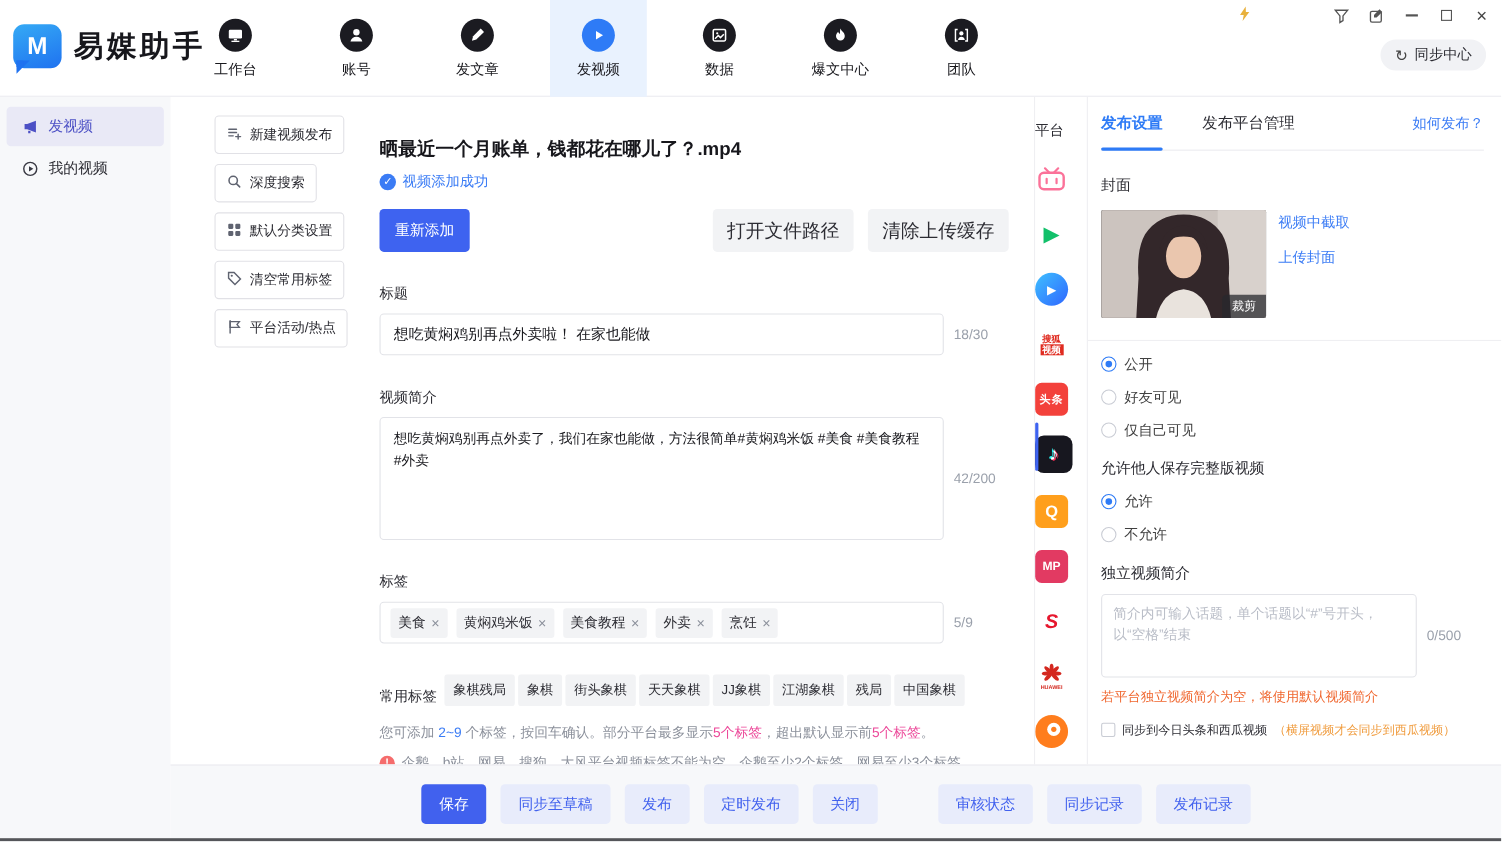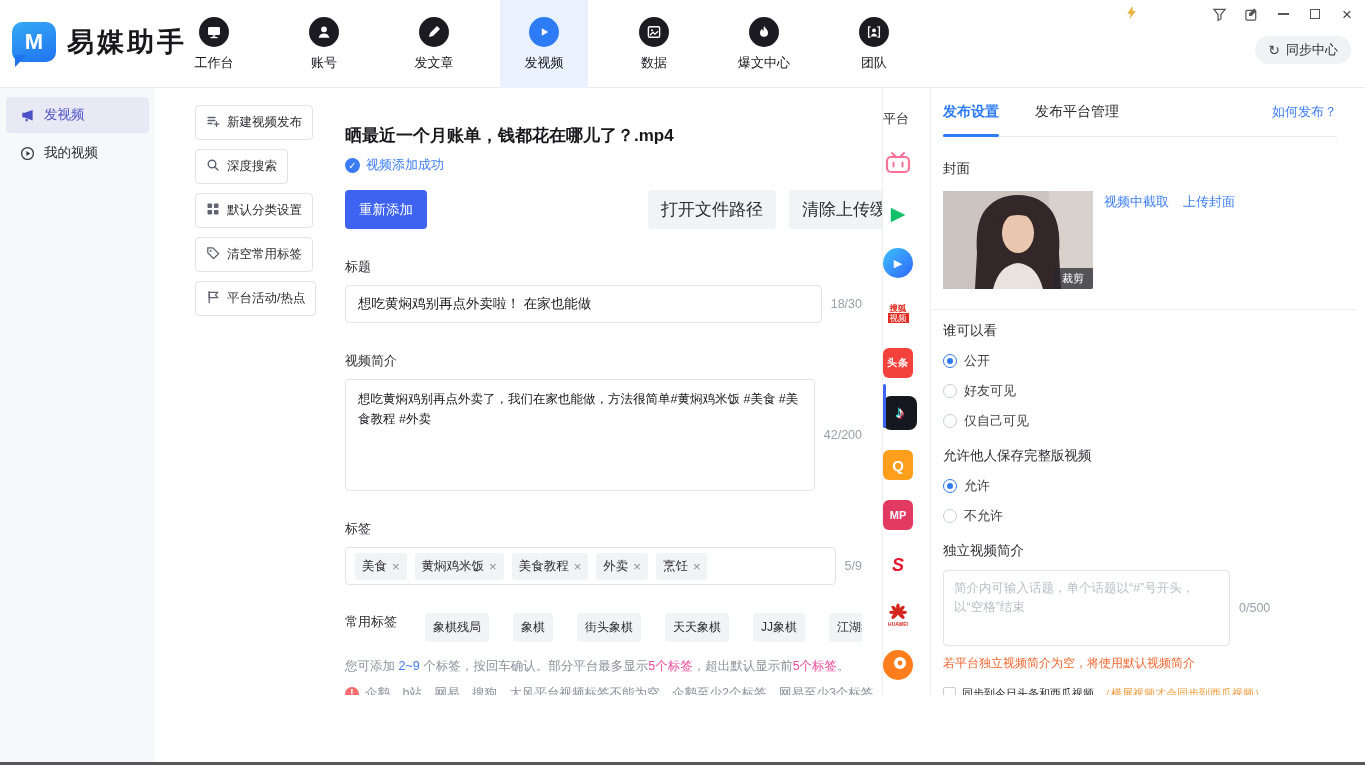--- a/index.html
+++ b/index.html
@@ -52,57 +52,57 @@
 .btn-gray+.btn-gray{margin-left:13px}
 .push{margin-left:auto}
 .field-label{margin-top:29px;font-size:13px;color:#2c2c33}
 .field-row{display:flex;align-items:center;margin-top:9px}
 .field-input{width:513px;height:38px;border:1px solid #e2e3e8;border-radius:4px;padding:0 12px;font-size:13.5px;color:#17171c;font-family:inherit;outline:none}
 .field-textarea{width:513px;height:112px;border:1px solid #e2e3e8;border-radius:4px;padding:9px 12px;font-size:12.5px;line-height:1.6;color:#17171c;resize:none;font-family:inherit;outline:none}
 .counter{margin-left:9px;font-size:12.5px;color:#9aa0ab;flex:none}
 .tags-box{width:513px;min-height:38px;border:1px solid #e2e3e8;border-radius:4px;display:flex;align-items:center;gap:8px;padding:0 9px}
 .tag-chip{background:#f2f3f5;border-radius:3px;padding:5px 7px;font-size:12.5px;color:#2c2c33;display:flex;align-items:center;gap:5px;white-space:nowrap}
 .tag-x{color:#8b909b;cursor:pointer;font-size:13px;line-height:1}
-.common-row{margin-top:28px;display:flex;align-items:flex-start;gap:24px;white-space:nowrap;overflow:hidden}
+.common-row{margin-top:28px;display:flex;align-items:flex-end;gap:3px;white-space:nowrap;overflow:hidden}
 .common-label{font-size:13px;color:#2c2c33;margin-right:4px;flex:none}
 .common-chip{background:#f2f3f5;border-radius:3px;padding:6px 8px;font-size:12px;color:#2c2c33;cursor:pointer;flex:none}
 .hint{margin-top:16px;font-size:12.5px;color:#8b909b;white-space:nowrap}
 .hint .blue{color:#3b7cf5}
 .hint .orange{color:#ec4899}
 .warn-row{margin-top:10px;display:flex;align-items:center;gap:6px;font-size:12.5px;color:#8b909b;white-space:nowrap}
 .warn-ico{width:14px;height:14px;border-radius:50%;background:#f56c6c;color:#fff;font-size:10px;font-weight:700;display:flex;align-items:center;justify-content:center;flex:none}
 
 
 .pf-strip{width:48px;flex:none;border-left:1px solid #efeff2;position:relative;display:flex;flex-direction:column;align-items:flex-start;overflow:hidden}
 .pf-label{margin-top:22px;font-size:13px;color:#2c2c33}
 .pf{width:30px;height:30px;margin-top:20px;border-radius:6px;display:flex;flex-direction:column;align-items:center;justify-content:center;cursor:pointer;flex:none;overflow:hidden}
 .pf-iqiyi{color:#12c06a;font-size:19px}
 .pf-haokan{background:linear-gradient(135deg,#3ec0ff,#2f66ff);border-radius:50%;color:#fff;font-size:11px}
 .pf-sohu .l1{color:#e02b20;font-size:8.5px;font-weight:700;line-height:1.2}
-.pf-sohu .l2{background:#e02b20;color:#fff;font-size:8.5px;font-weight:400;line-height:1.25;padding:0 2px}
+.pf-sohu .l2{background:#e02b20;color:#fff;font-size:8.5px;font-weight:700;line-height:1.25;padding:0 2px}
 .pf-toutiao{background:#f3413b;color:#fff;font-size:10px;font-weight:700;letter-spacing:1px}
 .pf-douyin{width:34px;height:34px;margin-top:18px;background:#17171f;color:#fff;font-size:17px;border-radius:8px;text-shadow:-1.5px -1px 0 #25f4ee,1.5px 1px 0 #fe2c55}
 .pf-qie{background:#ff9f1c;color:#fff;font-size:15px;font-weight:700}
 .pf-mp{background:#e23a62;color:#fff;font-size:11px;font-weight:700}
 .pf-sina{color:#e6162d;font-size:18px;font-weight:700;font-style:italic}
 .pf-indicator{position:absolute;left:0;top:296px;width:3px;height:44px;background:#3e63f0;border-radius:2px}
 
 
-.rpanel{width:435px;flex:none;border-left:1px solid #efeff2;padding:0 28px 0 12px;position:relative;overflow:hidden}
+.rpanel{width:377px;flex:none;border-left:1px solid #efeff2;padding:0 16px 0 12px;position:relative;overflow:hidden}
 .rtabs{height:49px;display:flex;align-items:center;border-bottom:1px solid #ececf0}
 .rtab{font-size:14px;color:#2c2c33;cursor:pointer;position:relative;height:49px;display:flex;align-items:center}
 .rtab.active{color:#2e7bf6;font-weight:700}
 .rtab.active::after{content:"";position:absolute;bottom:0;left:0;right:0;height:3px;background:#2e7bf6;border-radius:2px}
 .rtab+.rtab{margin-left:36px}
 .rhelp{margin-left:auto;font-size:13px;color:#3b7cf5;cursor:pointer}
 .rsec-label{margin-top:23px;font-size:13.5px;color:#2c2c33}
 .cover-row{margin-top:13px;display:flex}
 .thumb{width:150px;height:98px;position:relative;border-radius:2px;overflow:hidden;flex:none;cursor:pointer;background:#404040}
 .crop-badge{position:absolute;right:0;bottom:0;background:rgba(40,40,45,.75);color:#fff;font-size:11px;padding:3px 9px;border-top-left-radius:4px}
-.cover-links{margin-left:11px;display:flex;flex-direction:row;gap:14px;font-size:13px;color:#3b7cf5;padding-top:2px}
+.cover-links{margin-left:11px;display:flex;flex-direction:column;gap:14px;font-size:13px;color:#3b7cf5;padding-top:2px}
 .cover-links span{cursor:pointer}
 .rdivider{margin-top:20px;border-top:1px solid #efeff2;margin-left:-12px;margin-right:-20px}
 .rgroup-label{margin-top:12px;font-size:13.5px;color:#2c2c33}
 .radio-row{margin-top:12px;display:flex;align-items:center;gap:7px;font-size:13px;color:#404040;cursor:pointer}
 .radio{width:14px;height:14px;border-radius:50%;border:1px solid #c9ccd4;position:relative;flex:none}
 .radio.sel{border-color:#2e7bf6}
 .radio.sel::after{content:"";position:absolute;left:3px;top:3px;width:6px;height:6px;border-radius:50%;background:#2e7bf6}
 .indep-row{margin-top:10px;display:flex;align-items:center}
 .indep-ta{width:287px;height:76px;border:1px solid #e2e3e8;border-radius:4px;padding:8px 10px;font-size:12.5px;line-height:1.5;color:#17171c;resize:none;font-family:inherit;outline:none}
 .indep-ta::placeholder{color:#b9bdc7}
@@ -432,21 +432,20 @@
           <span class="crop-badge">裁剪</span>
         </div>
         <div class="cover-links">
           <span>视频中截取</span>
           <span>上传封面</span>
         </div>
       </div>
 
       <div class="rdivider"></div>
 
-      <div class="rgroup-label">谁可以看</div>
       <div class="radio-row">
         <span class="radio sel"></span>
         <span>公开</span>
       </div>
       <div class="radio-row">
         <span class="radio"></span>
         <span>好友可见</span>
       </div>
       <div class="radio-row">
         <span class="radio"></span>
@@ -471,15 +470,25 @@
       <div class="rwarn">若平台独立视频简介为空，将使用默认视频简介</div>
 
       <div class="sync-row">
         <span class="checkbox"></span>
         <span class="sync-dark">同步到今日头条和西瓜视频</span>
           <span class="sync-orange">（横屏视频才会同步到西瓜视频）</span>
       </div>
     </section>
   </div>
 
+  <footer class="bottombar">
+    <button class="fbtn primary">保存</button>
+    <button class="fbtn">同步至草稿</button>
+    <button class="fbtn">发布</button>
+    <button class="fbtn">定时发布</button>
+    <button class="fbtn">关闭</button>
+    <button class="fbtn gap">审核状态</button>
+    <button class="fbtn">同步记录</button>
+    <button class="fbtn">发布记录</button>
+  </footer>
 
   <div class="bottom-edge"></div>
 </div>
 
 </body></html>

